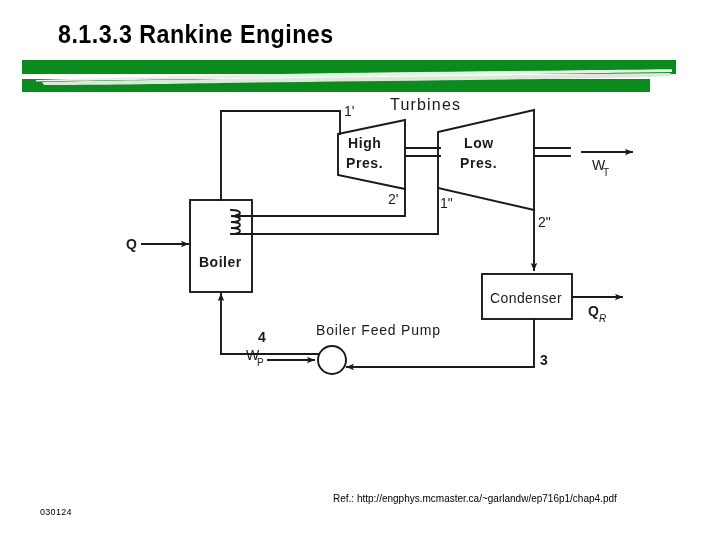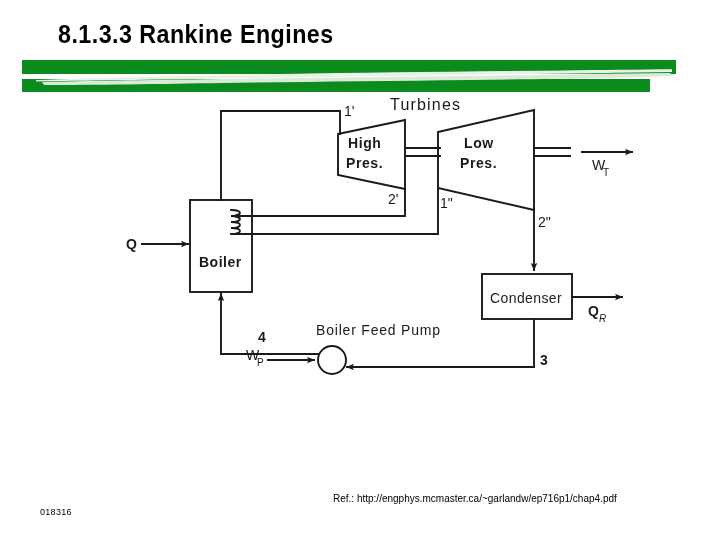--- a/index.html
+++ b/index.html
@@ -174,15 +174,15 @@
     <text x="244" y="24" font-size="14">1'</text>
     <text x="288" y="112" font-size="14">2'</text>
     <text x="340" y="116" font-size="14">1"</text>
     <text x="438" y="135" font-size="14">2"</text>
     <text x="440" y="273" font-size="14" font-weight="600">3</text>
     <text x="158" y="250" font-size="14" font-weight="600">4</text>
   </g>
 </svg>
 </div>
 
-<div id="footer-date">018316</div>
+<div id="footer-date">030124</div>
 
 <div id="footer-ref">Ref.:  http://engphys.mcmaster.ca/~garlandw/ep716p1/chap4.pdf</div>
 
 </body></html>

